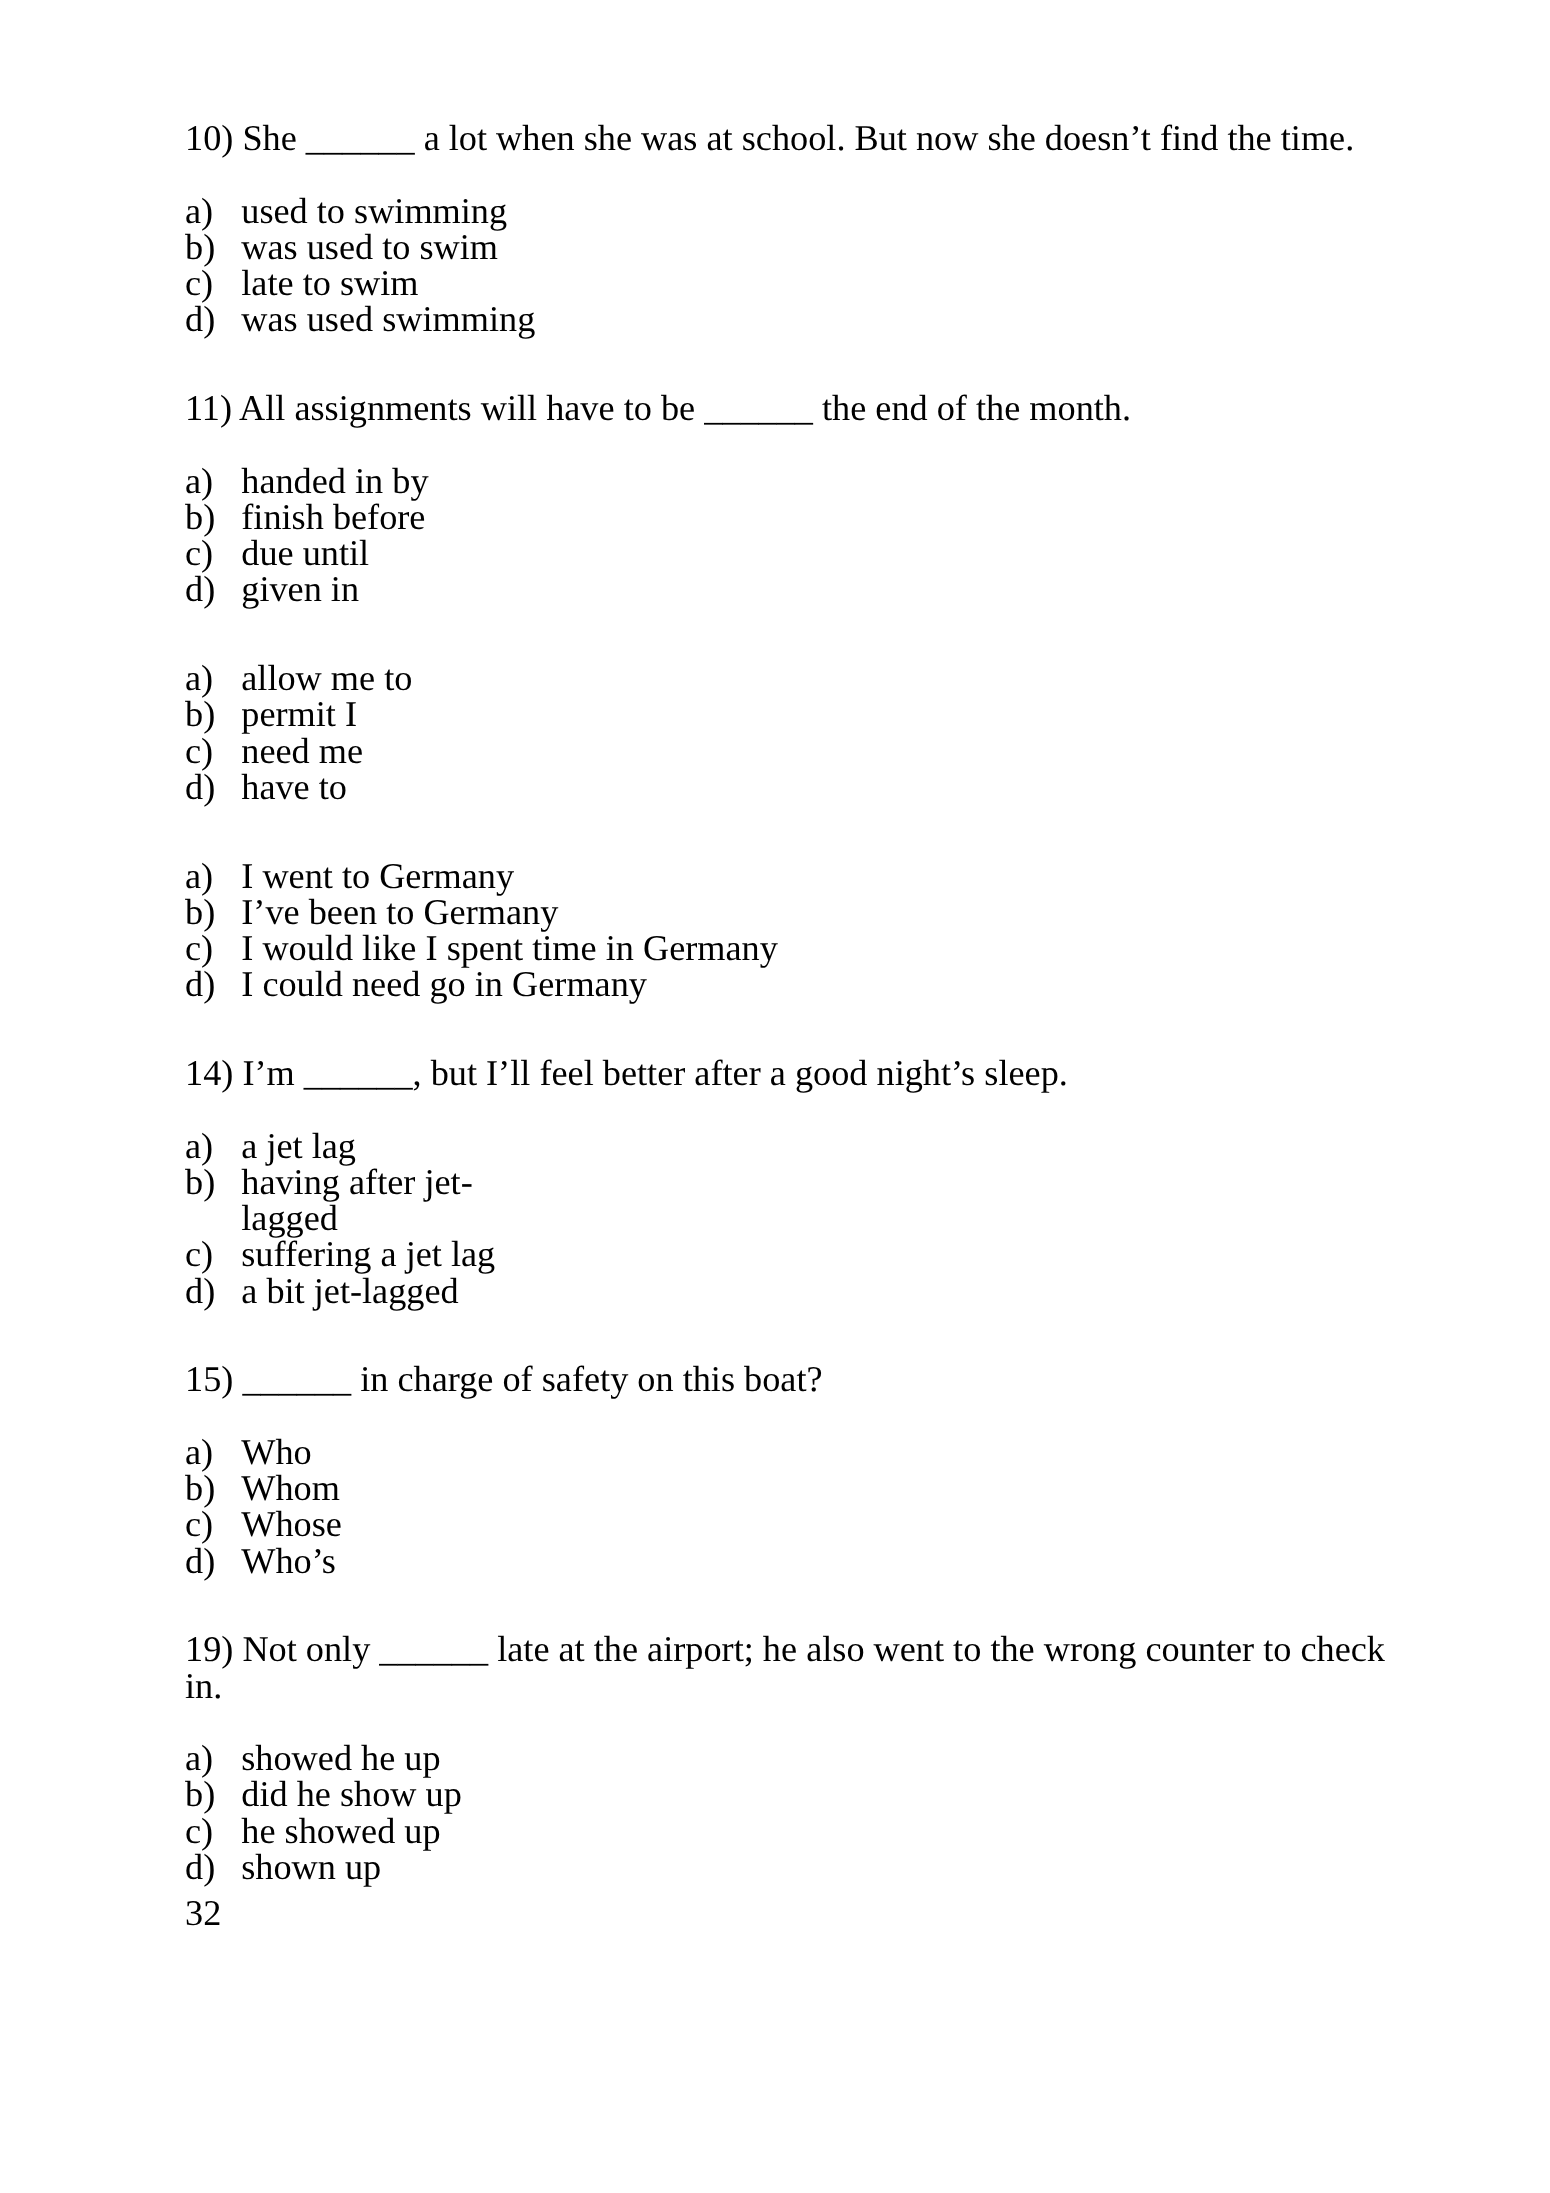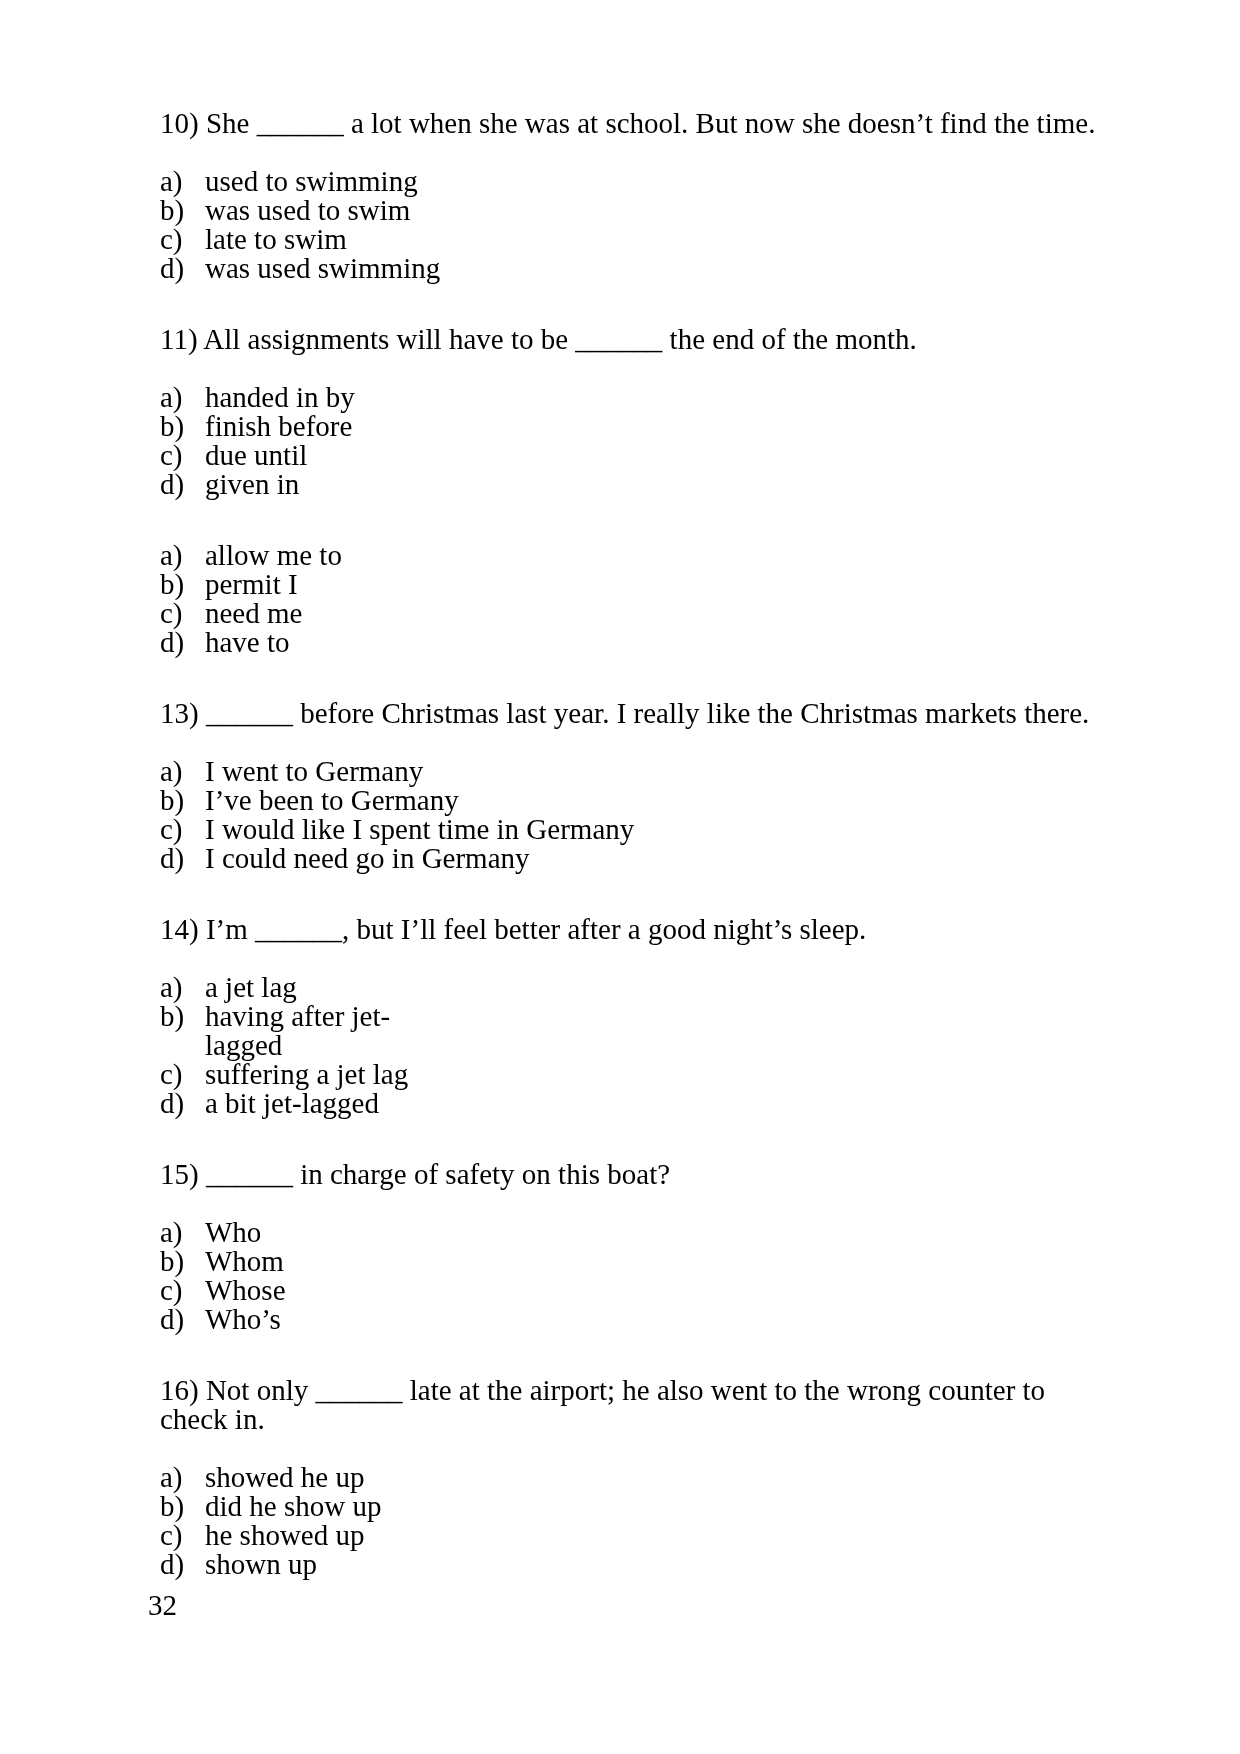--- a/index.html
+++ b/index.html
@@ -12,21 +12,21 @@
     height: 1754px;
     font-family: "Liberation Serif", "DejaVu Serif", serif;
     font-size: 29px;
     line-height: 29px;
     color: #000000;
     box-sizing: border-box;
     padding: 97px 120px 0 148px;
     overflow: hidden;
   }
   .question-block {
-    margin: 12px;
+    margin: 0;
   }
   .q-text {
     margin: 0 0 29px 0;
     white-space: pre-line;
   }
   .options {
     margin: 0 0 42px 0;
   }
   .option {
     display: flex;
@@ -107,21 +107,20 @@
       <span class="opt-text">need me</span>
     </div>
     <div class="option">
       <span class="opt-letter">d)</span>
       <span class="opt-text">have to</span>
     </div>
   </div>
 </div>
 
 <div class="question-block">
-  <p class="q-text">13) ______ before Christmas last year. I really like the Christmas markets there.</p>
   <div class="options">
     <div class="option">
       <span class="opt-letter">a)</span>
       <span class="opt-text">I went to Germany</span>
     </div>
     <div class="option">
       <span class="opt-letter">b)</span>
       <span class="opt-text">I’ve been to Germany</span>
     </div>
     <div class="option">
@@ -174,21 +173,21 @@
       <span class="opt-text">Whose</span>
     </div>
     <div class="option">
       <span class="opt-letter">d)</span>
       <span class="opt-text">Who’s</span>
     </div>
   </div>
 </div>
 
 <div class="question-block">
-  <p class="q-text">16) Not only ______ late at the airport; he also went to the wrong counter to check in.</p>
+  <p class="q-text">19) Not only ______ late at the airport; he also went to the wrong counter to check in.</p>
   <div class="options" style="margin-bottom:0;">
     <div class="option">
       <span class="opt-letter">a)</span>
       <span class="opt-text">showed he up</span>
     </div>
     <div class="option">
       <span class="opt-letter">b)</span>
       <span class="opt-text">did he show up</span>
     </div>
     <div class="option">

